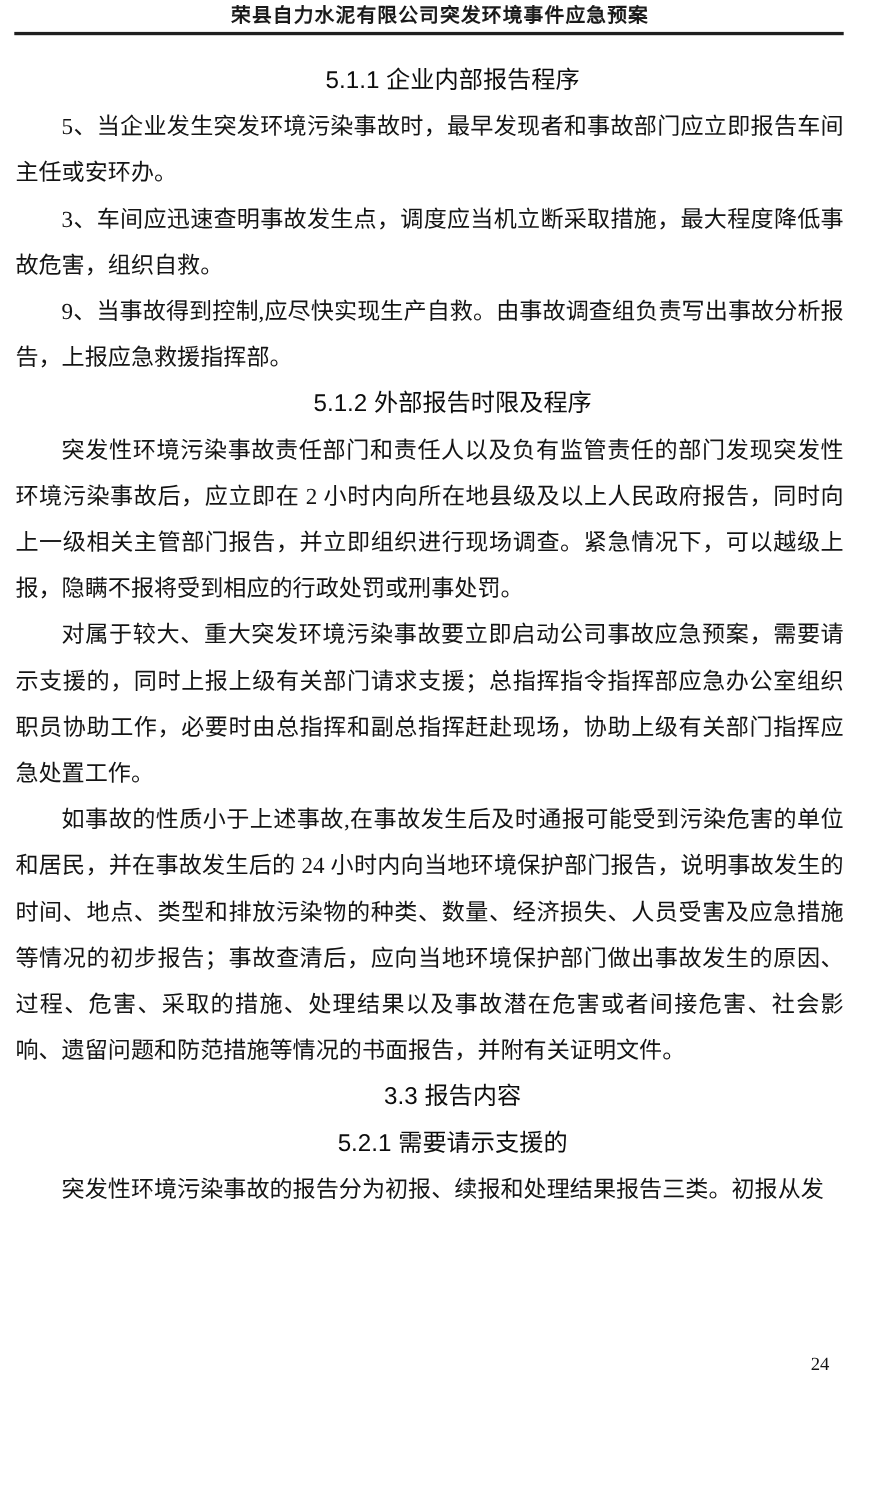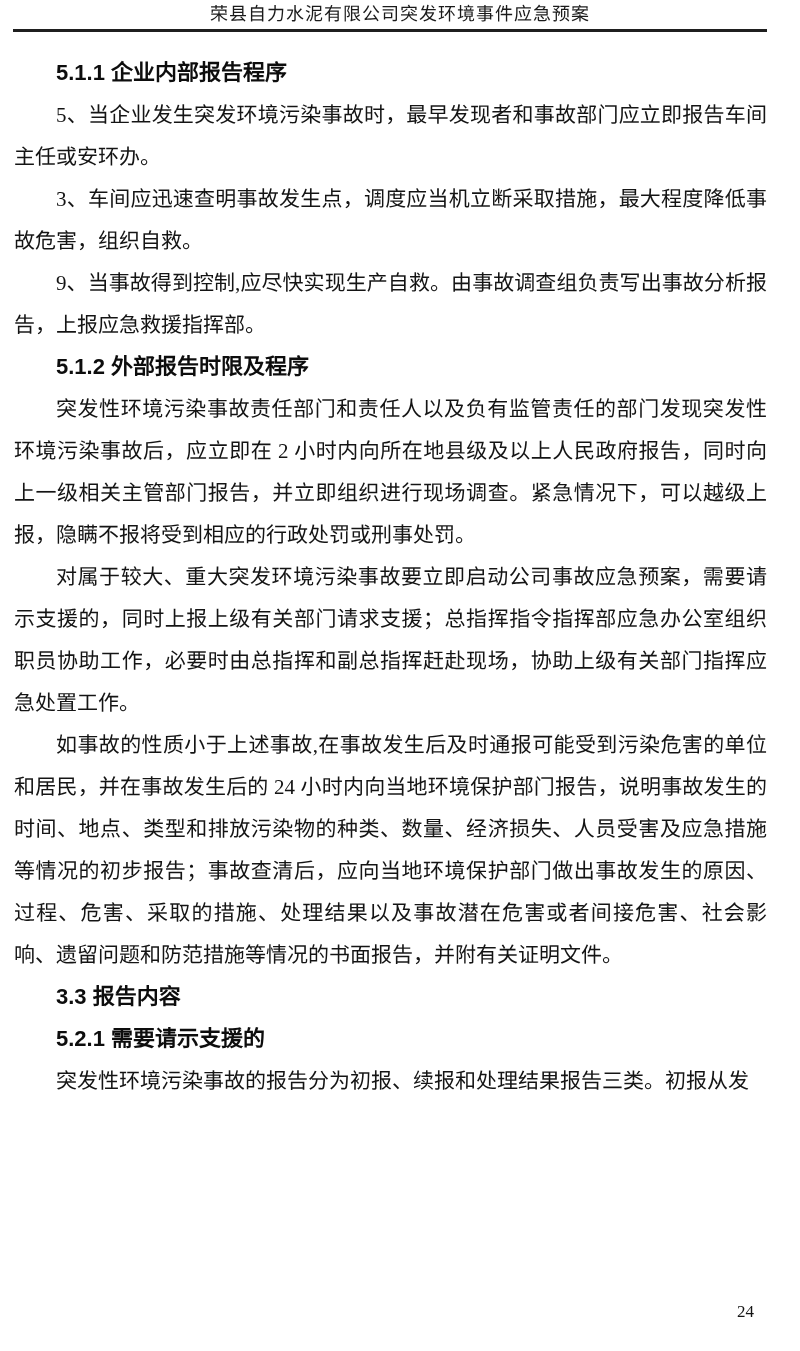--- a/index.html
+++ b/index.html
@@ -19,20 +19,21 @@
   }
   .doc-header {
     padding-top: 3px;
   }
   .header-title {
     text-align: center;
     font-size: 18px;
     line-height: 22px;
     letter-spacing: 1px;
     color: #1a1a1a;
+    font-weight: bold;
   }
   .header-rule {
     height: 3px;
     background: #1f1f1f;
     margin: 4px 33px 0 13px;
   }
   .content {
     margin: 20px 33px 0 14px;
     font-size: 21px;
     line-height: 42px;
@@ -40,29 +41,29 @@
     text-justify: inter-ideograph;
     color: #141414;
   }
   .content p {
     margin: 0;
     text-indent: 42px;
   }
   .content .heading {
     margin: 0;
     font-family: "Liberation Sans", "DejaVu Sans", sans-serif;
-    font-weight: bold;
+    font-weight: normal;
     font-size: 22px;
     text-indent: 42px;
-    text-align: left;
+    text-align: center;
     color: #0d0d0d;
   }
   .page-number {
     position: absolute;
-    top: 1302px;
+    top: 1230px;
     right: 46px;
     font-size: 17px;
     color: #141414;
   }
 </style>
 </head>
 <body>
 
 <div class="page">
 

